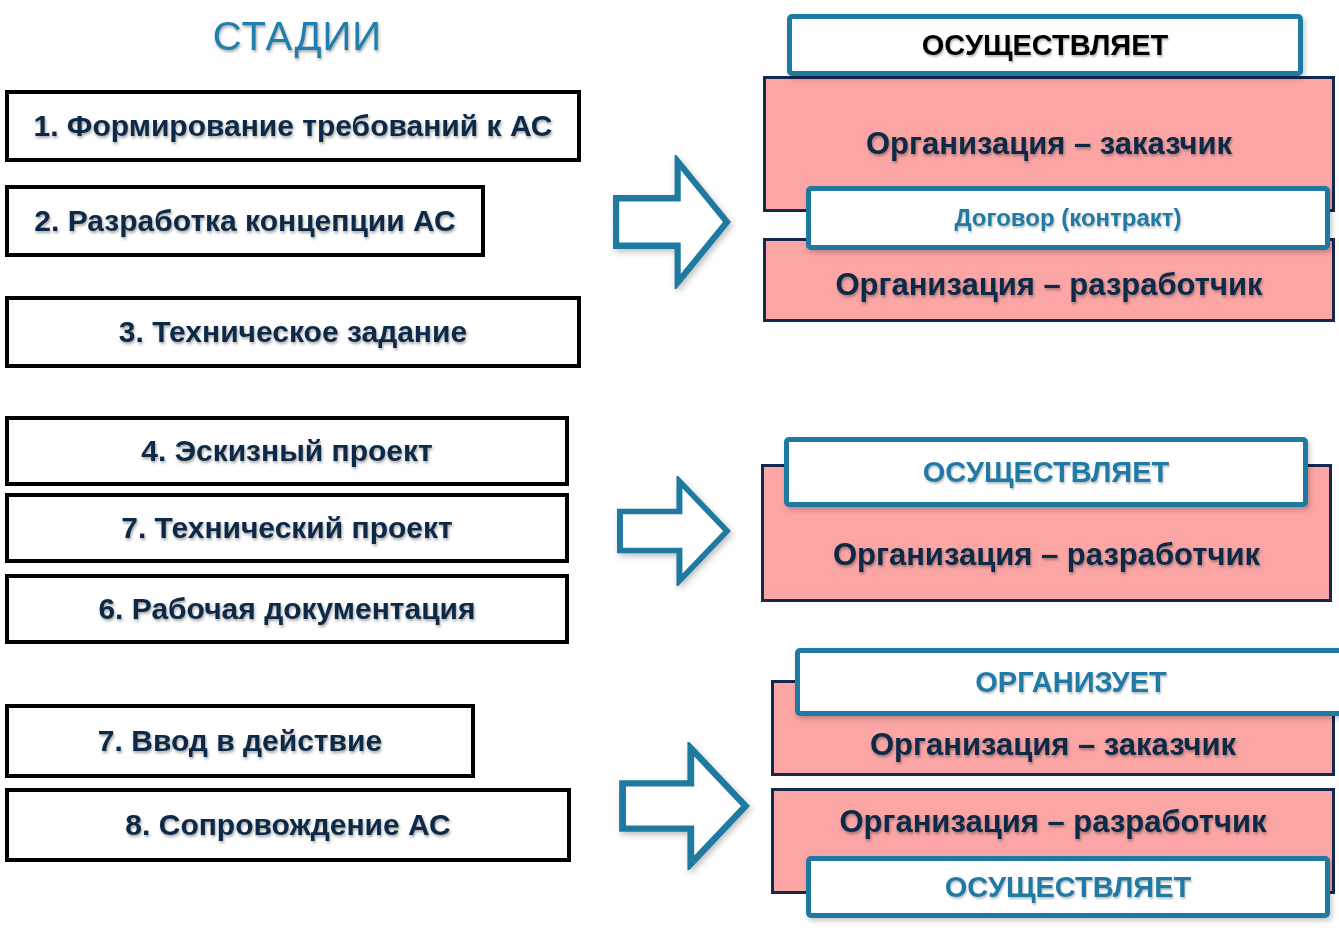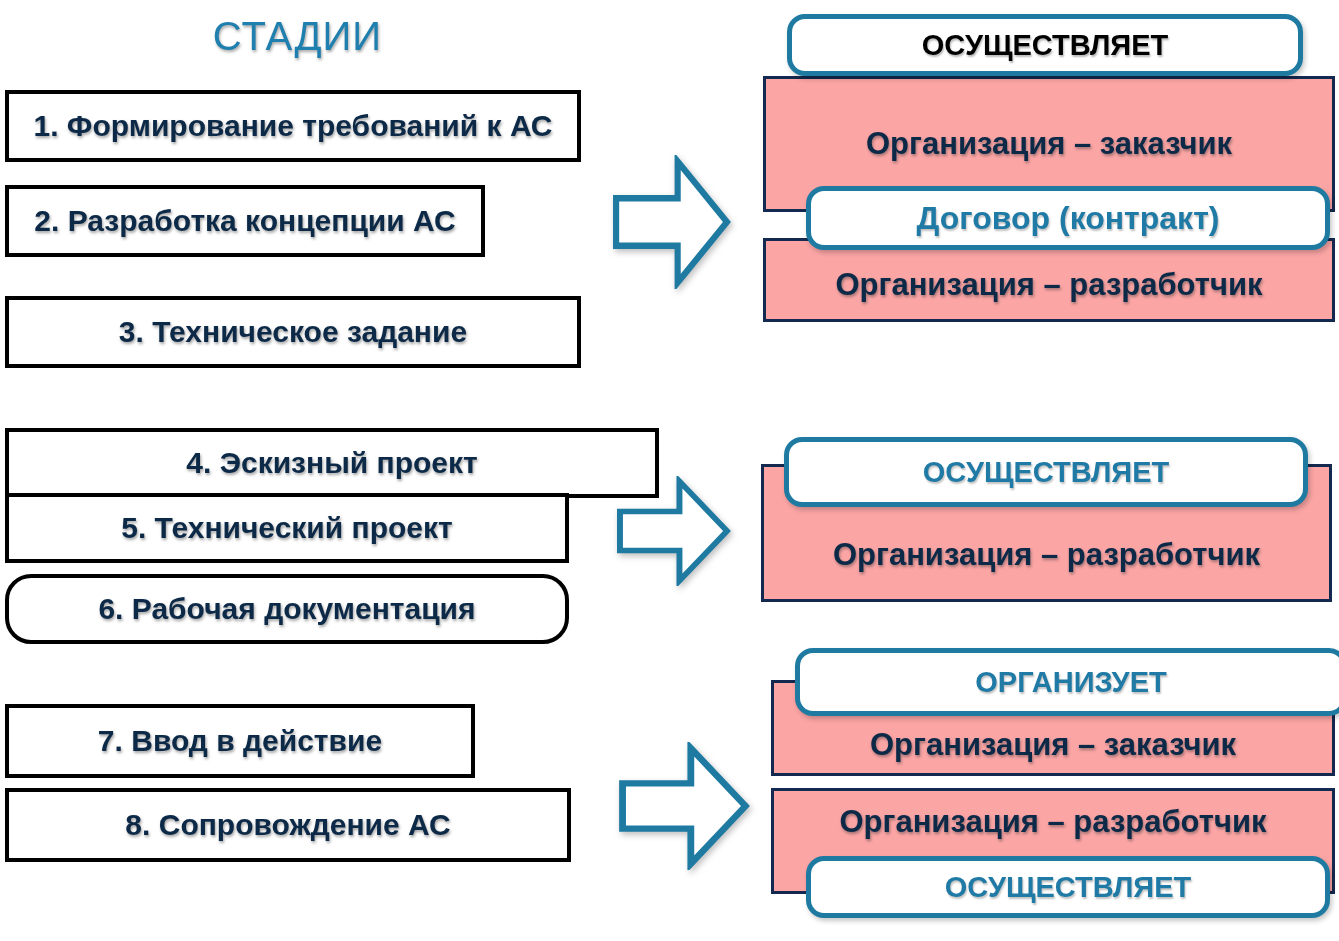--- a/index.html
+++ b/index.html
@@ -19,73 +19,73 @@
     position:absolute;left:5px;box-sizing:border-box;
     background:#ffffff;border:4px solid #000000;
     display:flex;align-items:center;justify-content:center;
     font-size:30px;font-weight:bold;color:#0c2947;
     text-shadow:1px 2px 3px rgba(50,50,50,0.45);
     white-space:nowrap;
   }
   #s1{top:90px;width:576px;height:72px;}
   #s2{top:185px;width:480px;height:72px;}
   #s3{top:296px;width:576px;height:72px;}
-  #s4{top:428px;width:654px;height:70px;text-align:right;}
+  #s4{top:416px;width:564px;height:70px;text-align:right;}
   #s5{top:493px;width:564px;height:70px;}
-  #s6{top:574px;width:564px;height:70px;border-radius:26px;}
+  #s6{top:574px;width:564px;height:70px;}
   #s7{top:704px;width:470px;height:74px;}
   #s8{top:788px;width:566px;height:74px;}
   
   .block-arrow{position:absolute;filter:drop-shadow(2px 3px 3px rgba(0,0,0,0.25));}
   #a1{left:612px;top:155px;width:119px;height:134px;}
   #a2{left:616px;top:476px;width:115px;height:110px;}
   #a3{left:618px;top:742px;width:132px;height:128px;}
   
   .org-rect{
     position:absolute;box-sizing:border-box;z-index:1;
     background:#fca5a5;border:3px solid #14294f;
     display:flex;align-items:center;justify-content:center;
     font-size:31px;font-weight:bold;color:#0c2947;
     text-shadow:1px 2px 3px rgba(50,50,50,0.45);
     white-space:nowrap;
   }
   .round-box{
     position:absolute;box-sizing:border-box;z-index:3;
-    background:#ffffff;border:5px solid #1f7aa2;border-radius:18px;
+    background:#ffffff;border:5px solid #1f7aa2;border-radius:5px;
     display:flex;align-items:center;justify-content:center;
     font-size:29px;font-weight:bold;
     box-shadow:2px 3px 5px rgba(0,0,0,0.22);
     white-space:nowrap;
   }
   .round-box.black-text{color:#000000;text-shadow:1px 2px 2px rgba(80,80,80,0.4);}
   .round-box.teal-text{color:#1f7aa6;text-shadow:1px 2px 2px rgba(80,80,80,0.35);}
   
   #g1-header{left:787px;top:14px;width:516px;height:62px;}
   #g1-customer{left:763px;top:76px;width:572px;height:136px;}
-  #g1-contract{left:806px;top:186px;width:524px;height:64px;font-size:32px;}
+  #g1-contract{left:806px;top:186px;width:524px;height:64px;font-size:24px;}
   #g1-developer{left:763px;top:238px;width:572px;height:84px;padding-top:10px;}
   
   #g2-header{left:784px;top:437px;width:524px;height:70px;}
   #g2-developer{left:761px;top:464px;width:571px;height:138px;padding-top:44px;}
   
   #g3-header{left:795px;top:648px;width:552px;height:68px;text-align:center;}
   #g3-customer{left:771px;top:680px;width:564px;height:96px;padding-top:34px;}
   #g3-developer{left:771px;top:788px;width:564px;height:106px;padding-bottom:38px;}
   #g3-footer{left:806px;top:856px;width:524px;height:62px;}
 </style>
 </head>
 <body>
 
 <div class="diagram-title">СТАДИИ</div>
 
 <div class="stage-box" id="s1">1. Формирование требований к АС</div>
 <div class="stage-box" id="s2">2. Разработка концепции АС</div>
 <div class="stage-box" id="s3">3. Техническое задание</div>
 <div class="stage-box" id="s4">4. Эскизный проект</div>
-<div class="stage-box" id="s5">5. Технический проект</div>
+<div class="stage-box" id="s5">7. Технический проект</div>
 <div class="stage-box" id="s6">6. Рабочая документация</div>
 <div class="stage-box" id="s7">7. Ввод в действие</div>
 <div class="stage-box" id="s8">8. Сопровождение АС</div>
 
 <svg class="block-arrow" id="a1" viewBox="0 0 116 124" preserveAspectRatio="none">
   <polygon points="4,40 64,40 64,6 112,62 64,118 64,84 4,84" fill="#ffffff" stroke="#1f7aa2" stroke-width="6" stroke-linejoin="miter"></polygon>
 </svg>
 <svg class="block-arrow" id="a2" viewBox="0 0 116 124" preserveAspectRatio="none">
   <polygon points="4,40 64,40 64,6 112,62 64,118 64,84 4,84" fill="#ffffff" stroke="#1f7aa2" stroke-width="6" stroke-linejoin="miter"></polygon>
 </svg>

